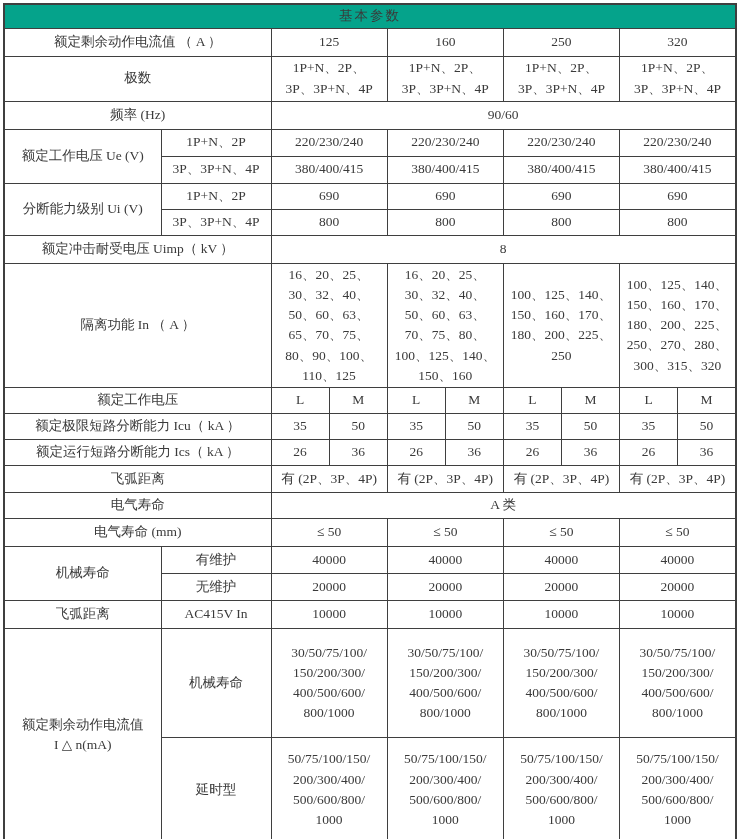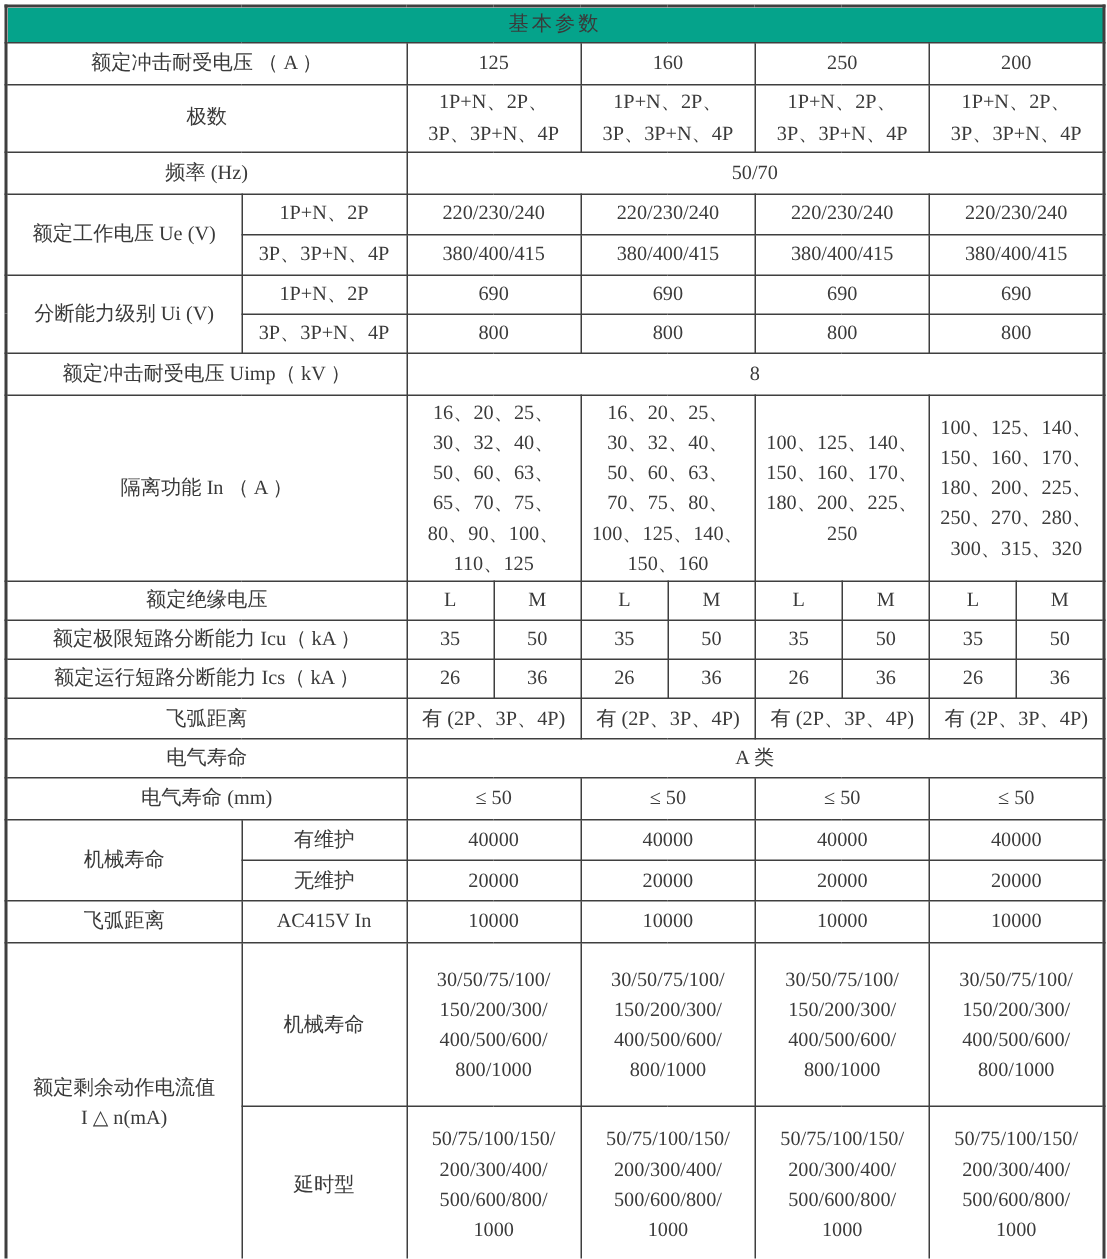--- a/index.html
+++ b/index.html
@@ -62,42 +62,42 @@
         <col style="width:58.1px">
         <col style="width:58.1px">
         <col style="width:58.1px">
     </colgroup>
     <tbody>
       <tr style="height:24px">
         <td colspan="10" class="title-cell">基本参数</td>
       </tr>
 
       <tr style="height:28px">
-        <td colspan="2">额定冲击耐受电压 （ A ）</td>
+        <td colspan="2">额定剩余动作电流值 （ A ）</td>
         <td colspan="2">125</td>
         <td colspan="2">160</td>
         <td colspan="2">250</td>
-        <td colspan="2">200</td>
+        <td colspan="2">320</td>
       </tr>
 
       <tr style="height:45px">
         <td colspan="2">极数</td>
         <td colspan="2">1P+N、2P、
 3P、3P+N、4P</td>
         <td colspan="2">1P+N、2P、
 3P、3P+N、4P</td>
         <td colspan="2">1P+N、2P、
 3P、3P+N、4P</td>
         <td colspan="2">1P+N、2P、
 3P、3P+N、4P</td>
       </tr>
 
       <tr style="height:28px">
         <td colspan="2">频率 (Hz)</td>
-        <td colspan="8">50/70</td>
+        <td colspan="8">90/60</td>
       </tr>
 
       <tr style="height:27px">
         <td rowspan="2">额定工作电压 Ue (V)</td>
         <td>1P+N、2P</td>
         <td colspan="2">220/230/240</td>
         <td colspan="2">220/230/240</td>
         <td colspan="2">220/230/240</td>
         <td colspan="2">220/230/240</td>
       </tr>
@@ -149,21 +149,21 @@
 180、200、225、
 250</td>
         <td colspan="2" class="left-list">100、125、140、
 150、160、170、
 180、200、225、
 250、270、280、
 300、315、320</td>
       </tr>
 
       <tr style="height:26px">
-        <td colspan="2">额定绝缘电压</td>
+        <td colspan="2">额定工作电压</td>
         <td>L</td>
         <td>M</td>
         <td>L</td>
         <td>M</td>
         <td>L</td>
         <td>M</td>
         <td>L</td>
         <td>M</td>
       </tr>
 

